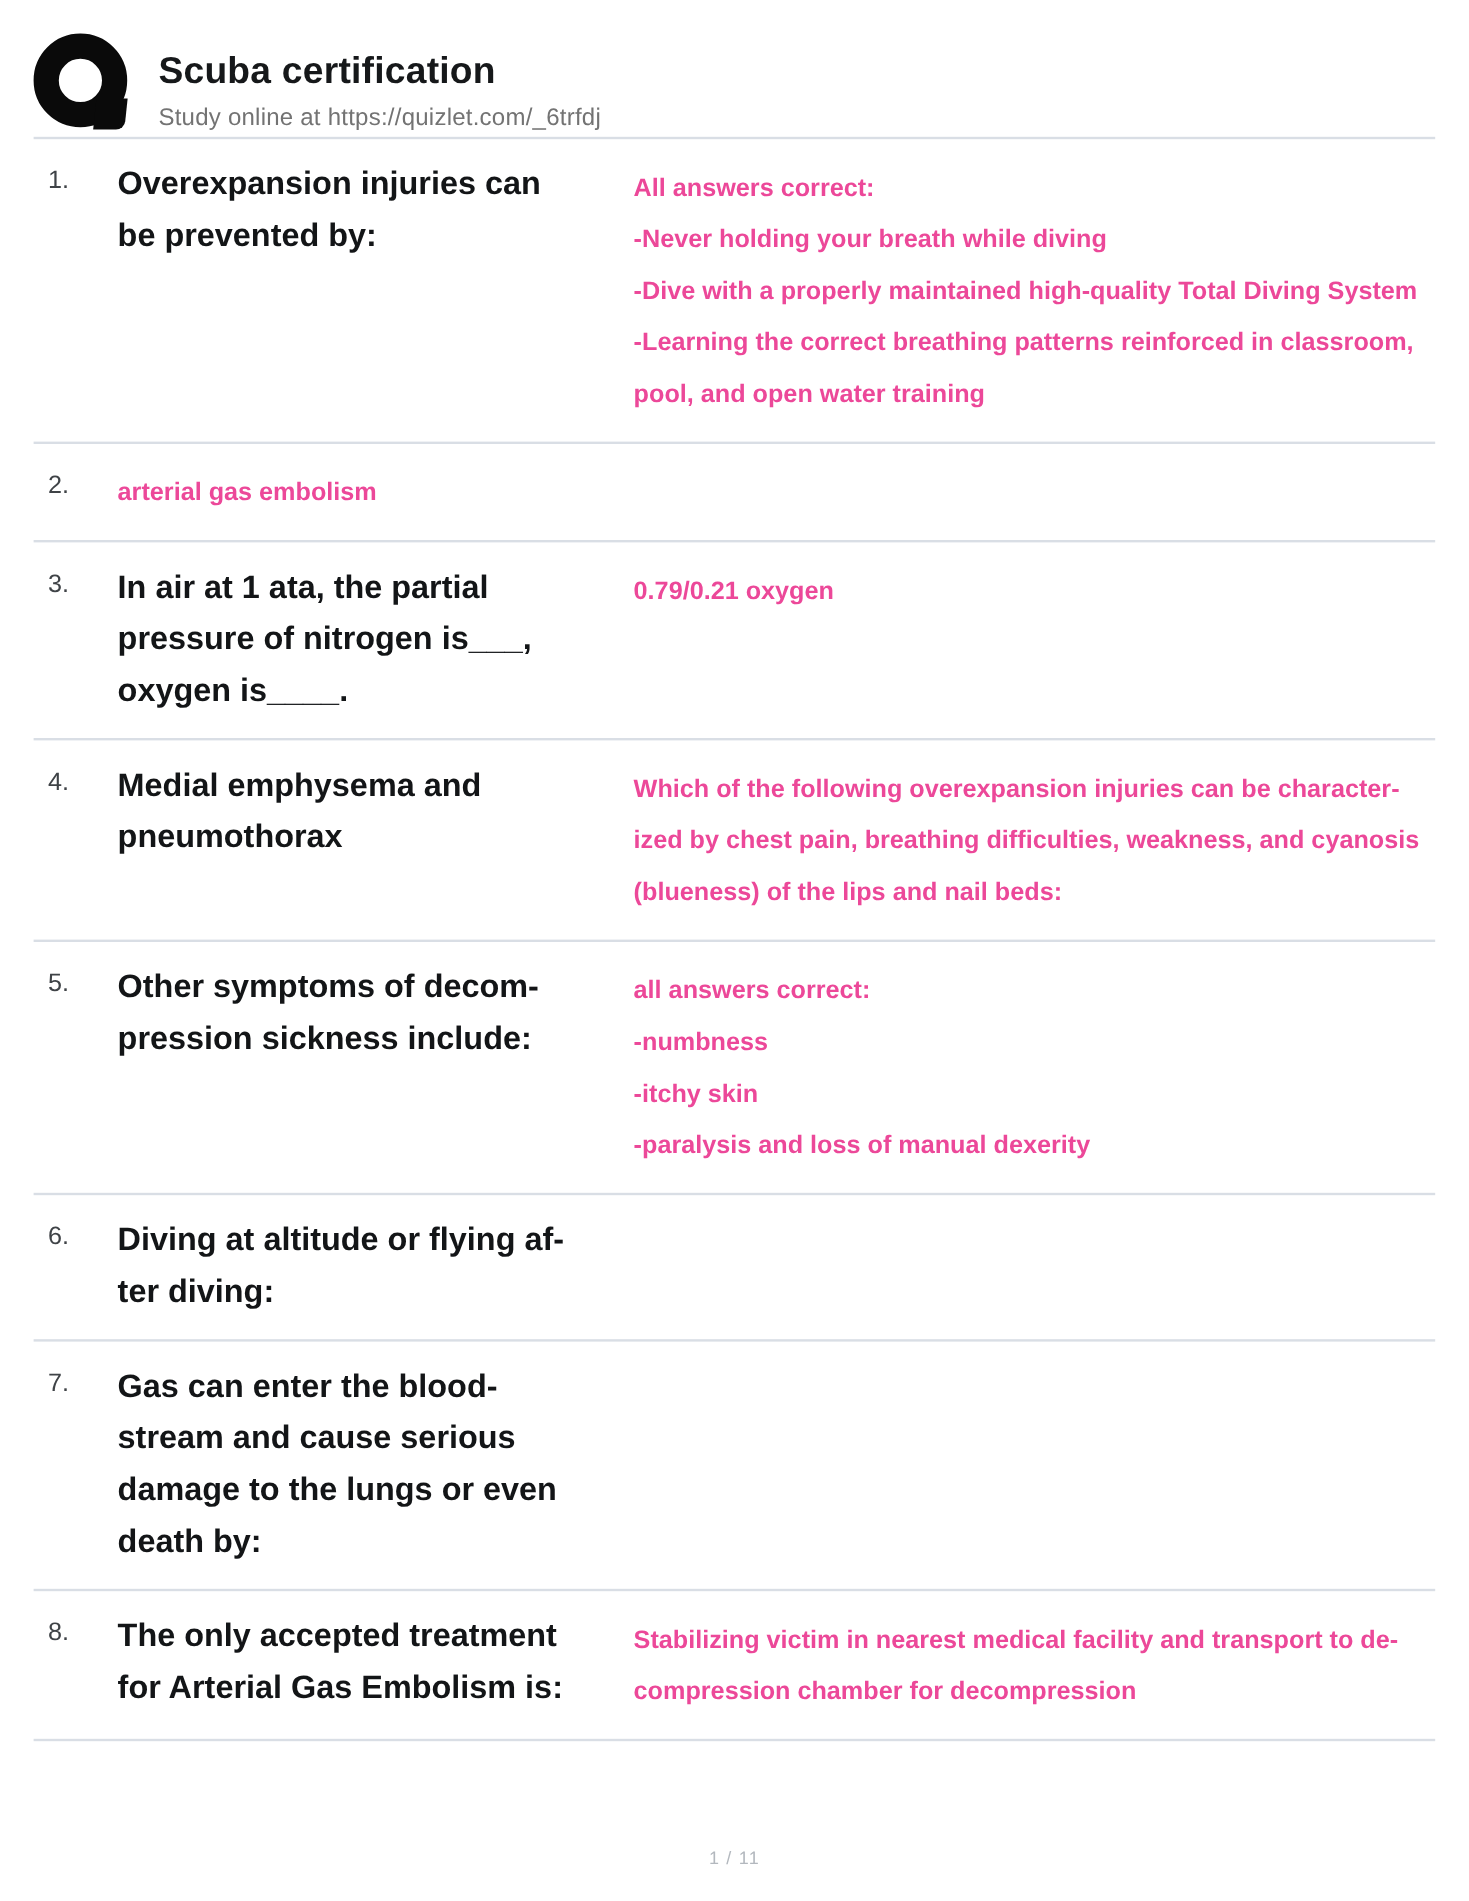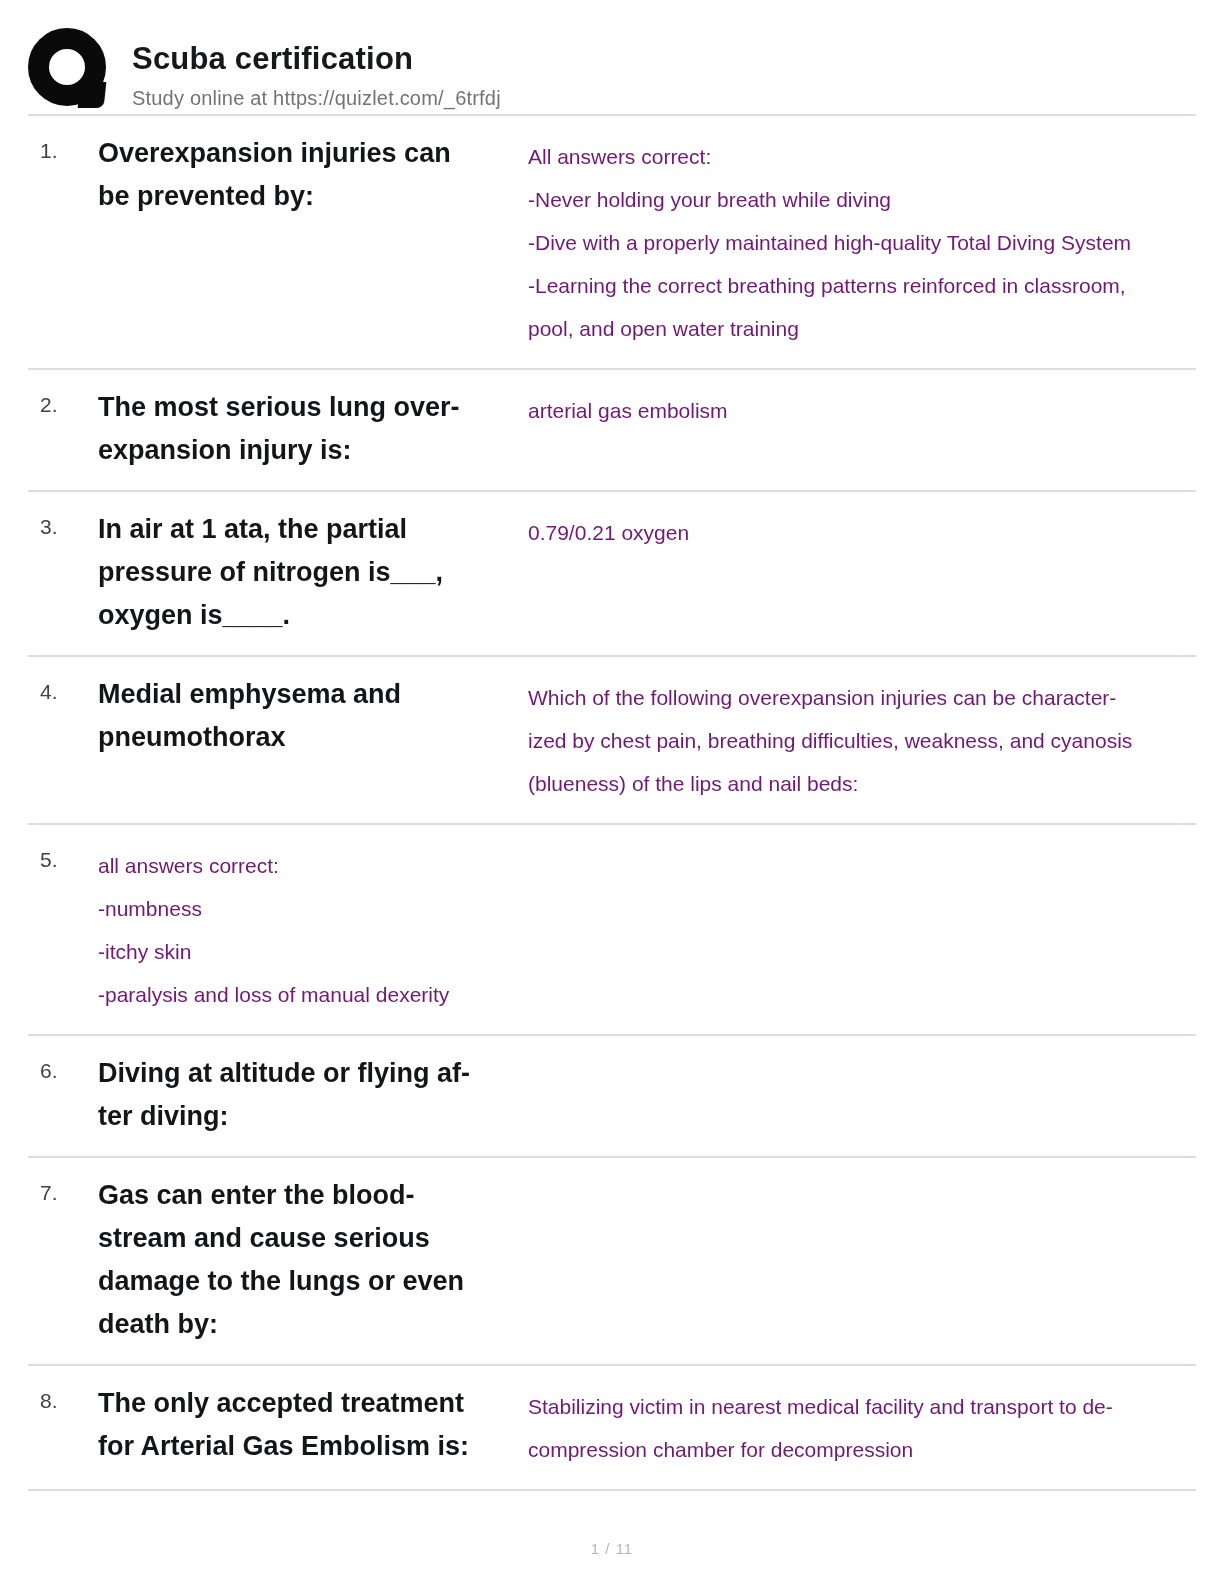--- a/index.html
+++ b/index.html
@@ -75,23 +75,23 @@
   .q-text {
     font-size: 27px;
     font-weight: 700;
     line-height: 43px;
     color: #131517;
     white-space: pre-line;
     padding-right: 8px;
   }
   .a-text {
     font-size: 21px;
-    font-weight: 400;
+    font-weight: 700;
     line-height: 43px;
-    color: #701a75;
+    color: #ec4899;
     white-space: pre-line;
     padding-top: 3px;
   }
   
   .footer {
     margin-top: auto;
     text-align: center;
     padding: 22px 0 26px 0;
   }
   .page-indicator {
@@ -122,22 +122,20 @@
 be prevented by:</div>
     <div class="a-text">All answers correct:
 -Never holding your breath while diving
 -Dive with a properly maintained high-quality Total Diving System
 -Learning the correct breathing patterns reinforced in classroom,
 pool, and open water training</div>
   </div>
 
   <div class="qa-row">
     <div class="q-num">2.</div>
-    <div class="q-text">The most serious lung over-
-expansion injury is:</div>
     <div class="a-text">arterial gas embolism</div>
   </div>
 
   <div class="qa-row">
     <div class="q-num">3.</div>
     <div class="q-text">In air at 1 ata, the partial
 pressure of nitrogen is___,
 oxygen is____.</div>
     <div class="a-text">0.79/0.21 oxygen</div>
   </div>
@@ -146,20 +144,22 @@
     <div class="q-num">4.</div>
     <div class="q-text">Medial emphysema and
 pneumothorax</div>
     <div class="a-text">Which of the following overexpansion injuries can be character-
 ized by chest pain, breathing difficulties, weakness, and cyanosis
 (blueness) of the lips and nail beds:</div>
   </div>
 
   <div class="qa-row">
     <div class="q-num">5.</div>
+    <div class="q-text">Other symptoms of decom-
+pression sickness include:</div>
     <div class="a-text">all answers correct:
 -numbness
 -itchy skin
 -paralysis and loss of manual dexerity</div>
   </div>
 
   <div class="qa-row">
     <div class="q-num">6.</div>
     <div class="q-text">Diving at altitude or flying af-
 ter diving:</div>

